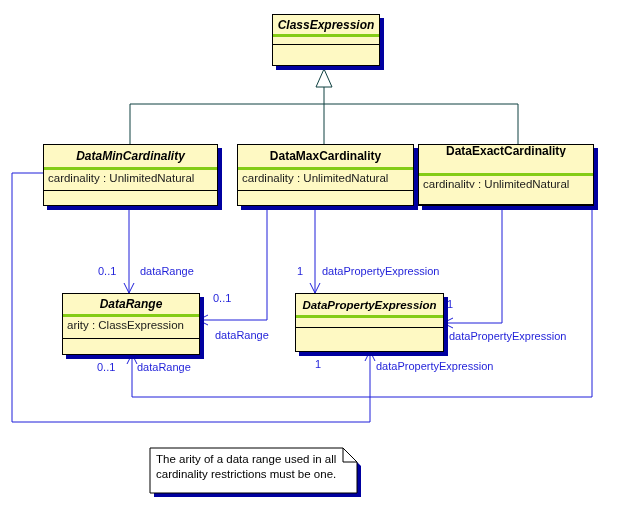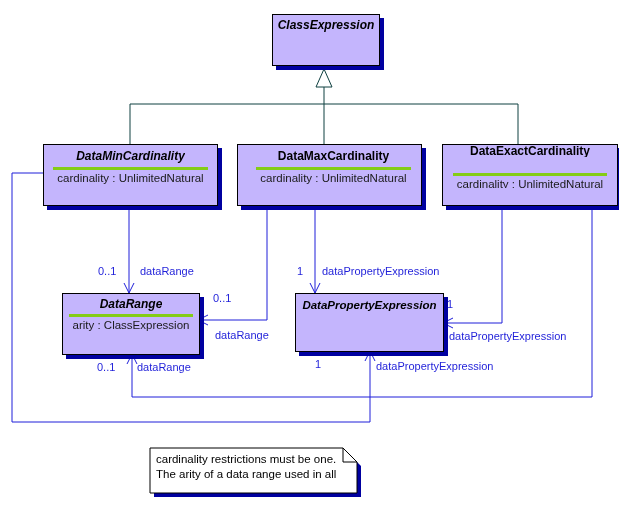--- a/index.html
+++ b/index.html
@@ -9,23 +9,23 @@
   }
   #wires{position:absolute;left:0;top:0;width:619px;height:507px;z-index:1;}
   #wires path, #wires polyline{fill:none;stroke-width:1;}
   .gen{stroke:var(--gen,#0e4040);}
   .assoc{stroke:var(--assoc,#1f1fd9);}
   .gen-head{fill:#fff;stroke:var(--gen,#0e4040);stroke-width:1;}
   .note-shadow{fill:var(--shadow,#0000a0);stroke:none;}
   .note-body{fill:#fff;stroke:#000;stroke-width:1;}
 
   .uml-class{
-    position:absolute;z-index:2;background:#c4b5fd;border:1px solid #000;
+    position:absolute;z-index:2;background:#fef9c3;border:1px solid #000;
     box-shadow:4px 4px 0 var(--shadow,#0000a0);
-    display:flex;flex-direction:column;align-items:center;
+    display:flex;flex-direction:column;
   }
   .uml-title{
     font-weight:bold;font-size:12px;color:#000;text-align:center;
     display:flex;align-items:center;justify-content:center;white-space:nowrap;
     overflow:hidden;
   }
   .abstract .uml-title{font-style:italic;}
   .uml-attrs{
     border-top:3px solid #84cc16;font-size:11.5px;color:#1a1a1a;
     padding:2px 4px 0 4px;white-space:nowrap;overflow:hidden;
@@ -89,27 +89,27 @@
     <div class="uml-attrs" style="height:7px;padding:0;"></div>
     <div class="uml-ops"></div>
   </div>
 
   <div class="uml-class" style="left:43px;top:144px;width:173px;height:60px;">
     <div class="uml-title" style="height:22px;font-style:italic;">DataMinCardinality</div>
     <div class="uml-attrs" style="height:18px;">cardinality : UnlimitedNatural</div>
     <div class="uml-ops"></div>
   </div>
 
-  <div class="uml-class" style="left:237px;top:144px;width:175px;height:60px;padding-left:8px;">
+  <div class="uml-class" style="left:237px;top:144px;width:175px;height:60px;">
     <div class="uml-title" style="height:22px;">DataMaxCardinality</div>
     <div class="uml-attrs" style="height:18px;">cardinality : UnlimitedNatural</div>
     <div class="uml-ops"></div>
   </div>
 
-  <div class="uml-class" style="left:442px;top:144px;width:174px;height:60px;gap:16px;">
+  <div class="uml-class" style="left:418px;top:144px;width:174px;height:60px;gap:16px;">
     <div class="uml-title" style="height:22px;">DataExactCardinality</div>
     <div class="uml-attrs" style="height:18px;">cardinality : UnlimitedNatural</div>
     <div class="uml-ops"></div>
   </div>
 
   <div class="uml-class abstract" style="left:62px;top:293px;width:136px;height:60px;">
     <div class="uml-title" style="height:20px;">DataRange</div>
     <div class="uml-attrs" style="height:19px;">arity : ClassExpression</div>
     <div class="uml-ops"></div>
   </div>
@@ -132,17 +132,17 @@
   <span class="edge-label" style="left:447px;top:298px;">1</span>
   <span class="edge-label" style="left:449px;top:330px;">dataPropertyExpression</span>
 
   <span class="edge-label" style="left:97px;top:361px;">0..1</span>
   <span class="edge-label" style="left:137px;top:361px;">dataRange</span>
 
   <span class="edge-label" style="left:315px;top:358px;">1</span>
   <span class="edge-label" style="left:376px;top:360px;">dataPropertyExpression</span>
 
   <div id="note-text">
+    <div>The arity of a data range used in all</div>
     <div>cardinality restrictions must be one.</div>
-    <div>The arity of a data range used in all</div>
   </div>
 
 </div>
 
 </body></html>

